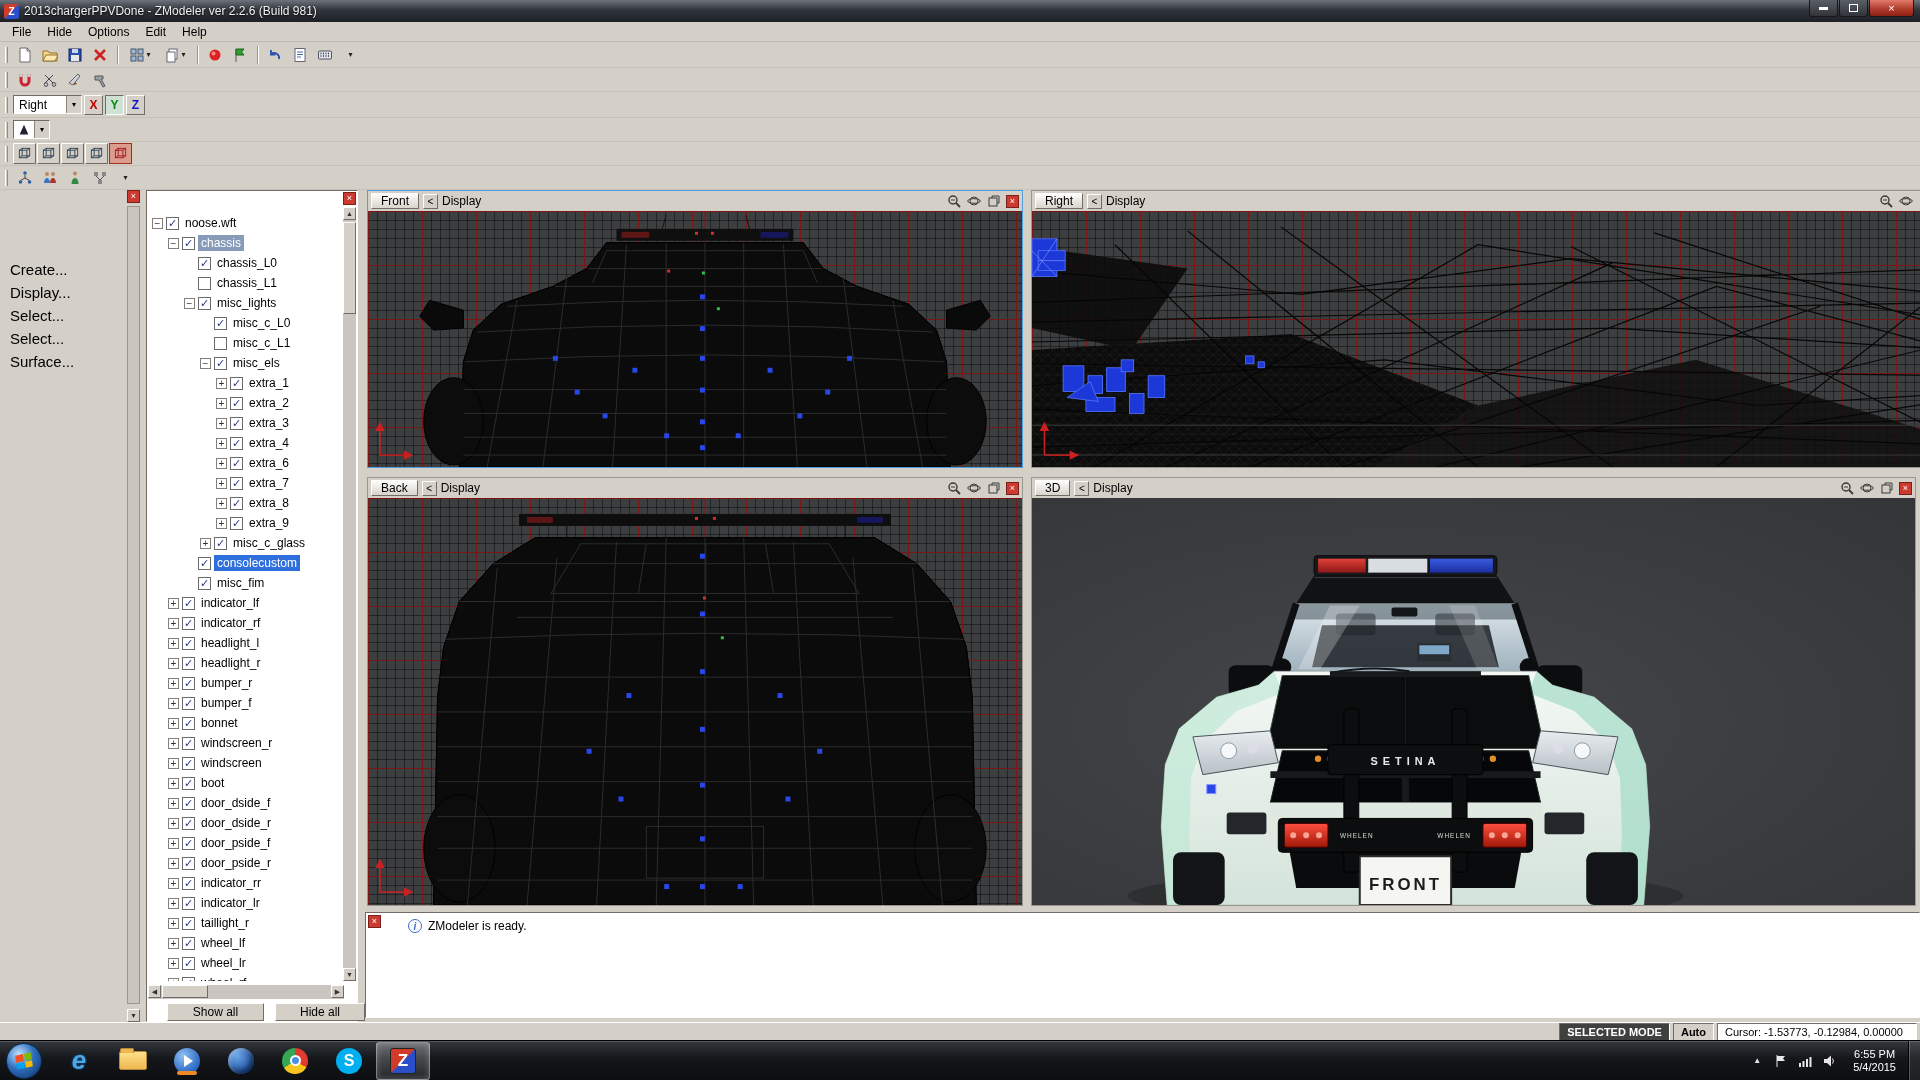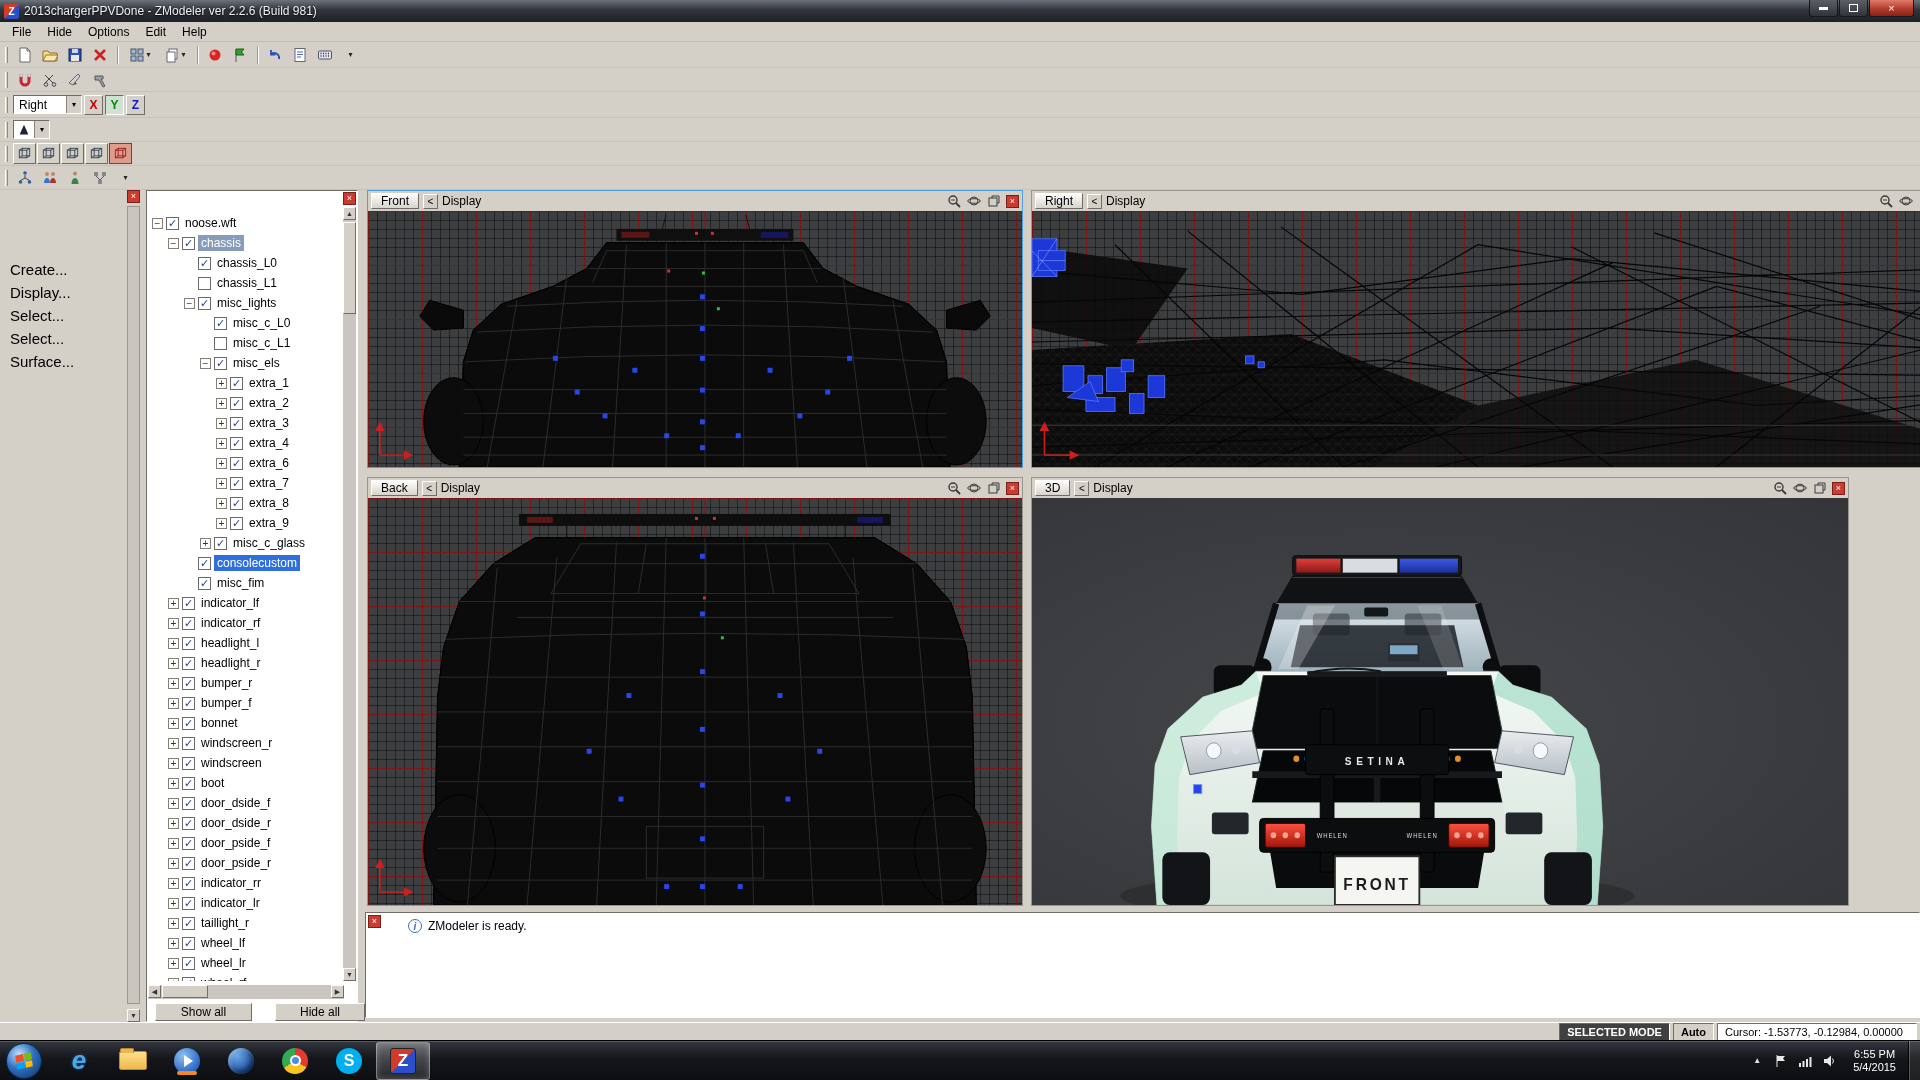--- a/index.html
+++ b/index.html
@@ -99,29 +99,29 @@
   .vthumb { position:absolute; left:0; top:15px; width:13px; height:92px; background:#d4d0c8;
     border:1px solid; border-color:#fdfdfb #716d66 #716d66 #fdfdfb; }
   .hscroll { position:absolute; left:1px; top:794px; width:196px; height:14px; background:#cac6bf; }
   .hscroll .sbtn { position:absolute; top:0; width:13px; height:13px; }
   .hscroll .left { left:0; } .hscroll .right { right:0; }
   .hthumb { position:absolute; left:14px; top:0; width:46px; height:13px; background:#d4d0c8;
     border:1px solid; border-color:#fdfdfb #716d66 #716d66 #fdfdfb; }
   .tree-buttons { position:absolute; left:0; top:812px; width:100%; }
   .btn95 { position:absolute; height:18px; background:#d4d0c8; font-size:12px;
     font-family:inherit; border:1px solid; border-color:#fdfdfb #716d66 #716d66 #fdfdfb; }
-  .btn-show { left:8px; width:97px; } .btn-hide { left:128px; width:90px; }
+  .btn-show { left:20px; width:97px; } .btn-hide { left:128px; width:90px; }
 
   
   .viewport { position:absolute; border:1px solid #9a968e; background:#d4d0c8; }
   .viewport.active { border-color:#4e9ee0; }
   .vp-front { left:367px; top:190px; width:656px; height:278px; }
   .vp-right { left:1031px; top:190px; width:924px; height:278px; }
   .vp-back  { left:367px; top:477px; width:656px; height:429px; }
-  .vp-3d    { left:1031px; top:477px; width:818px; height:429px; }
+  .vp-3d    { left:1031px; top:477px; width:885px; height:429px; }
   .vp-header { height:20px; display:flex; align-items:center; gap:4px; padding:0 3px; }
   .vp-tab { height:16px; padding:0 9px; display:flex; align-items:center; font-size:12px;
     background:linear-gradient(#fdfdfb,#d8d4cc); border:1px solid; border-color:#fdfdfb #716d66 #716d66 #fdfdfb; }
   .vp-collapse { width:15px; height:15px; font-size:10px; line-height:13px; text-align:center;
     background:#d4d0c8; border:1px solid; border-color:#fdfdfb #716d66 #716d66 #fdfdfb; }
   .vp-display { font-size:12px; }
   .vp-spacer { flex:1; }
   .vp-ico { width:16px; height:15px; display:flex; align-items:center; justify-content:center; }
   .vp-ico svg { width:14px; height:14px; }
   .vp-content { position:absolute; left:0; top:20px; right:0; bottom:0; overflow:hidden; }

